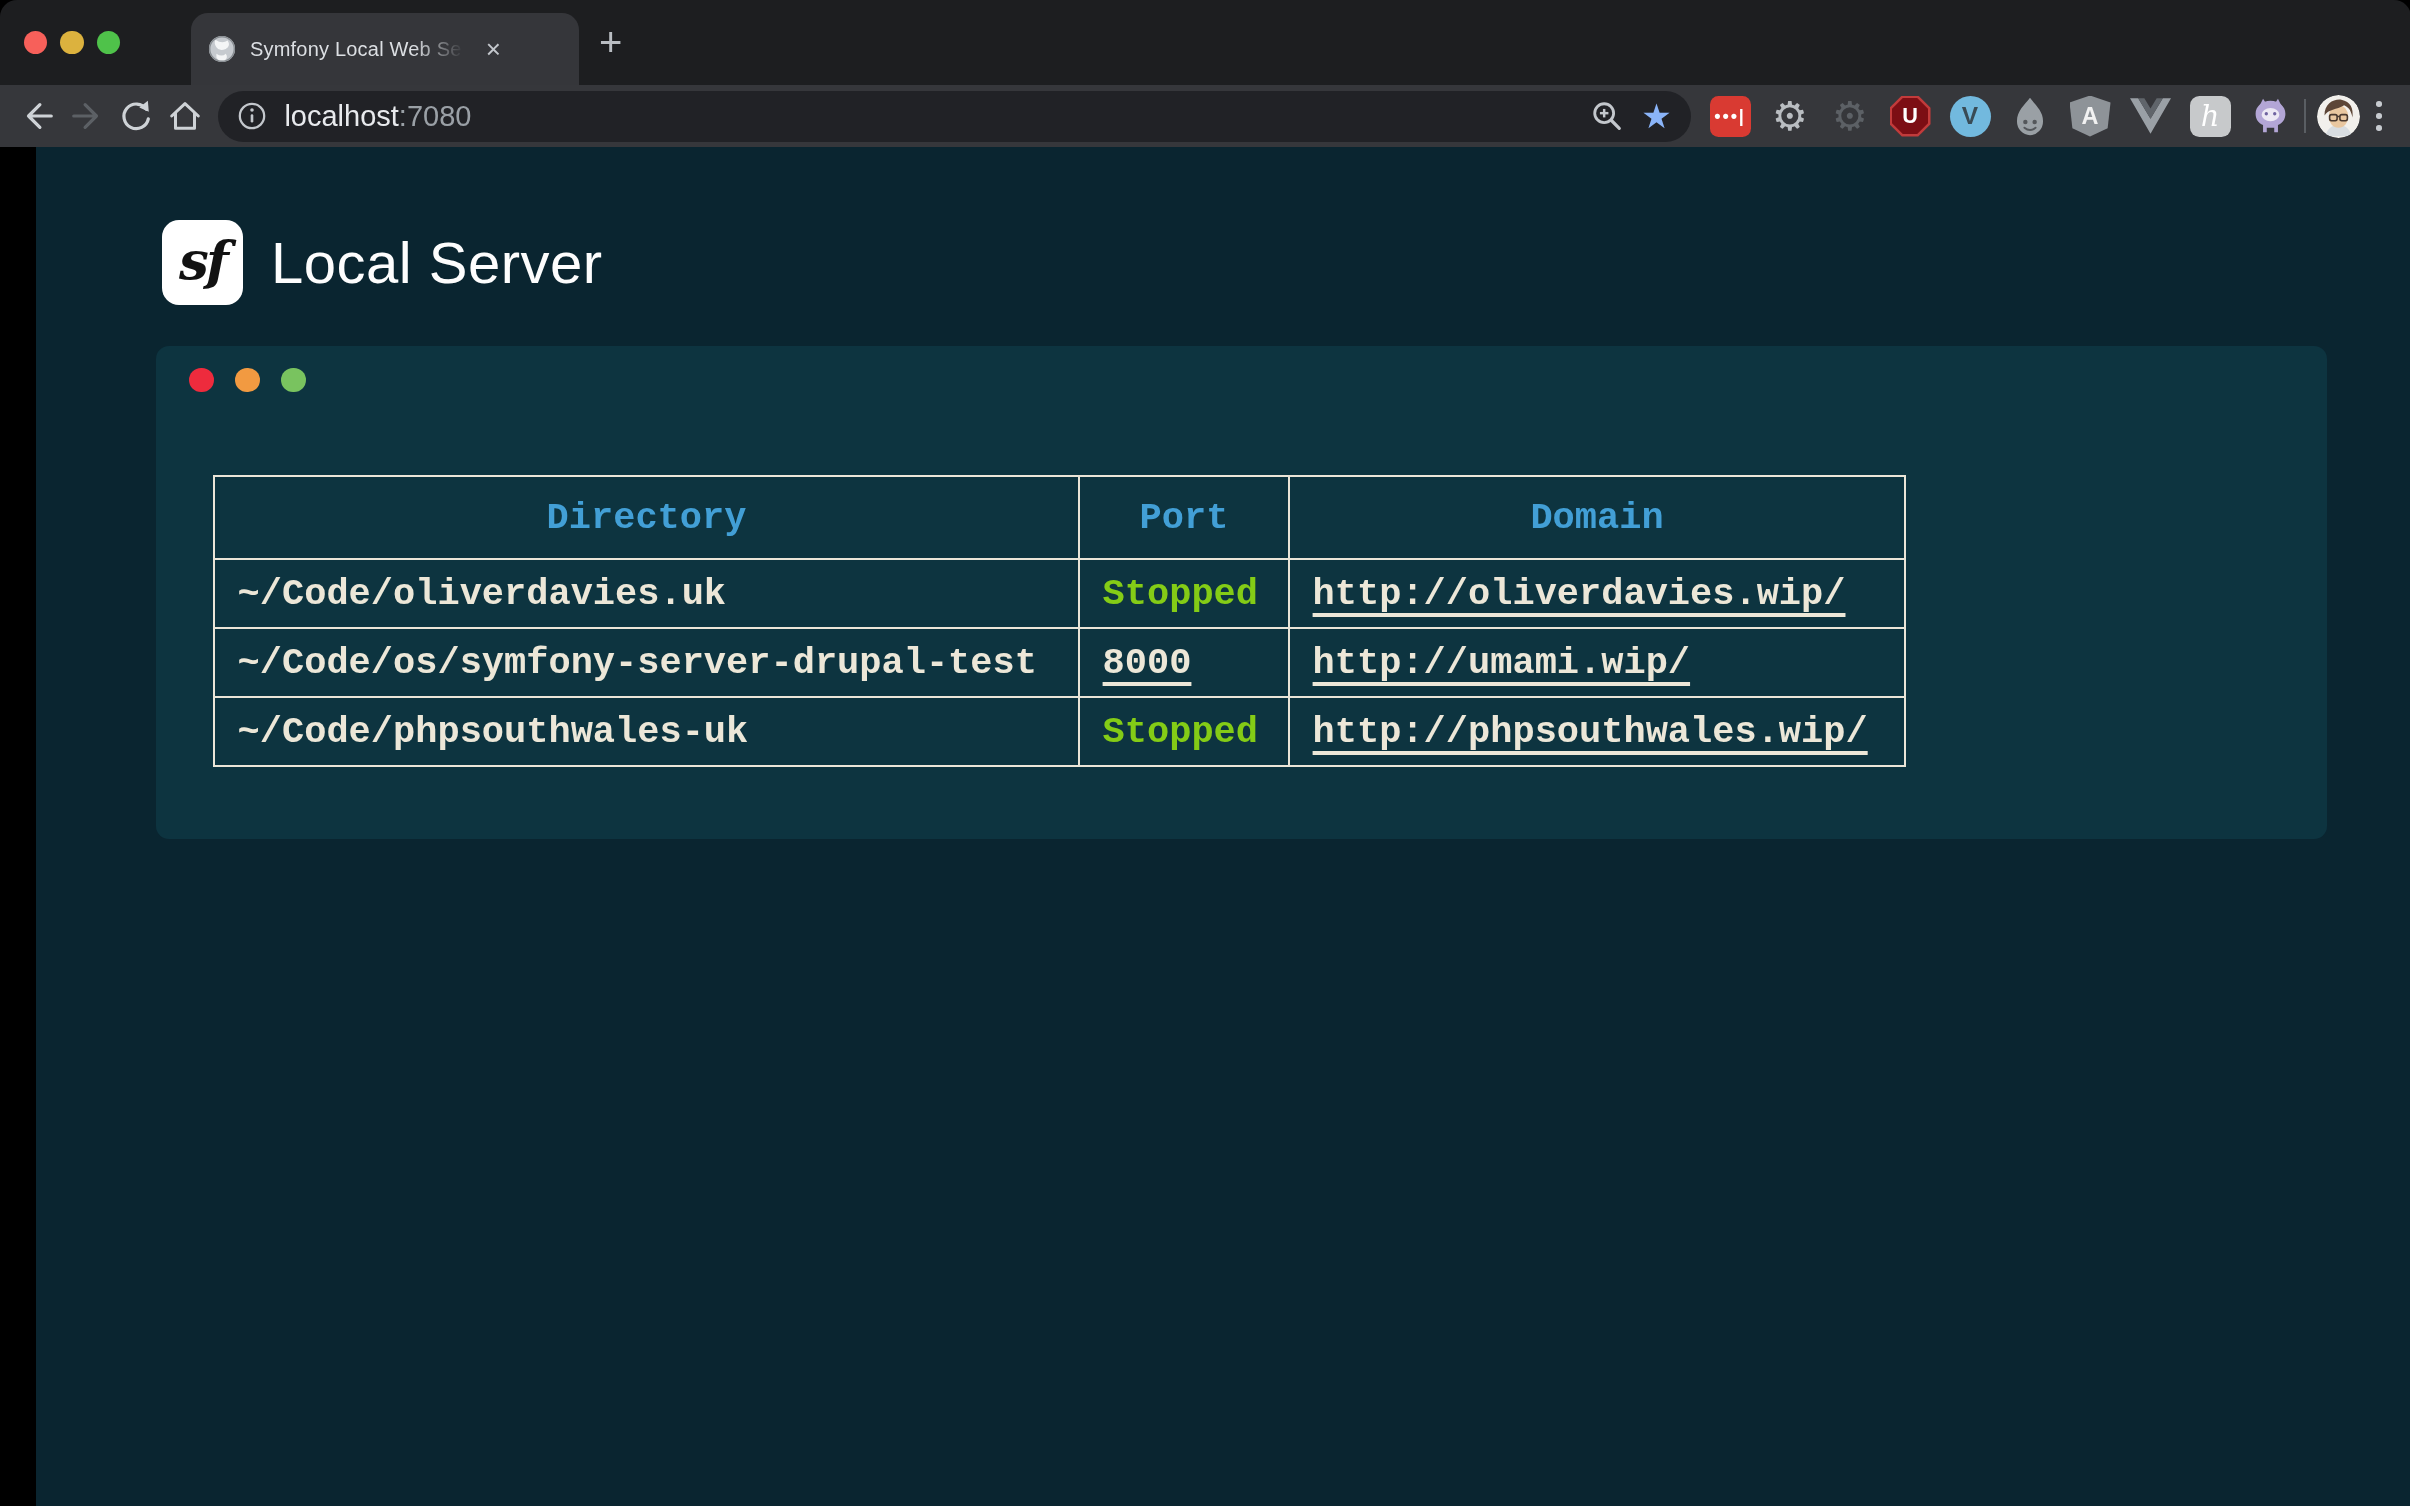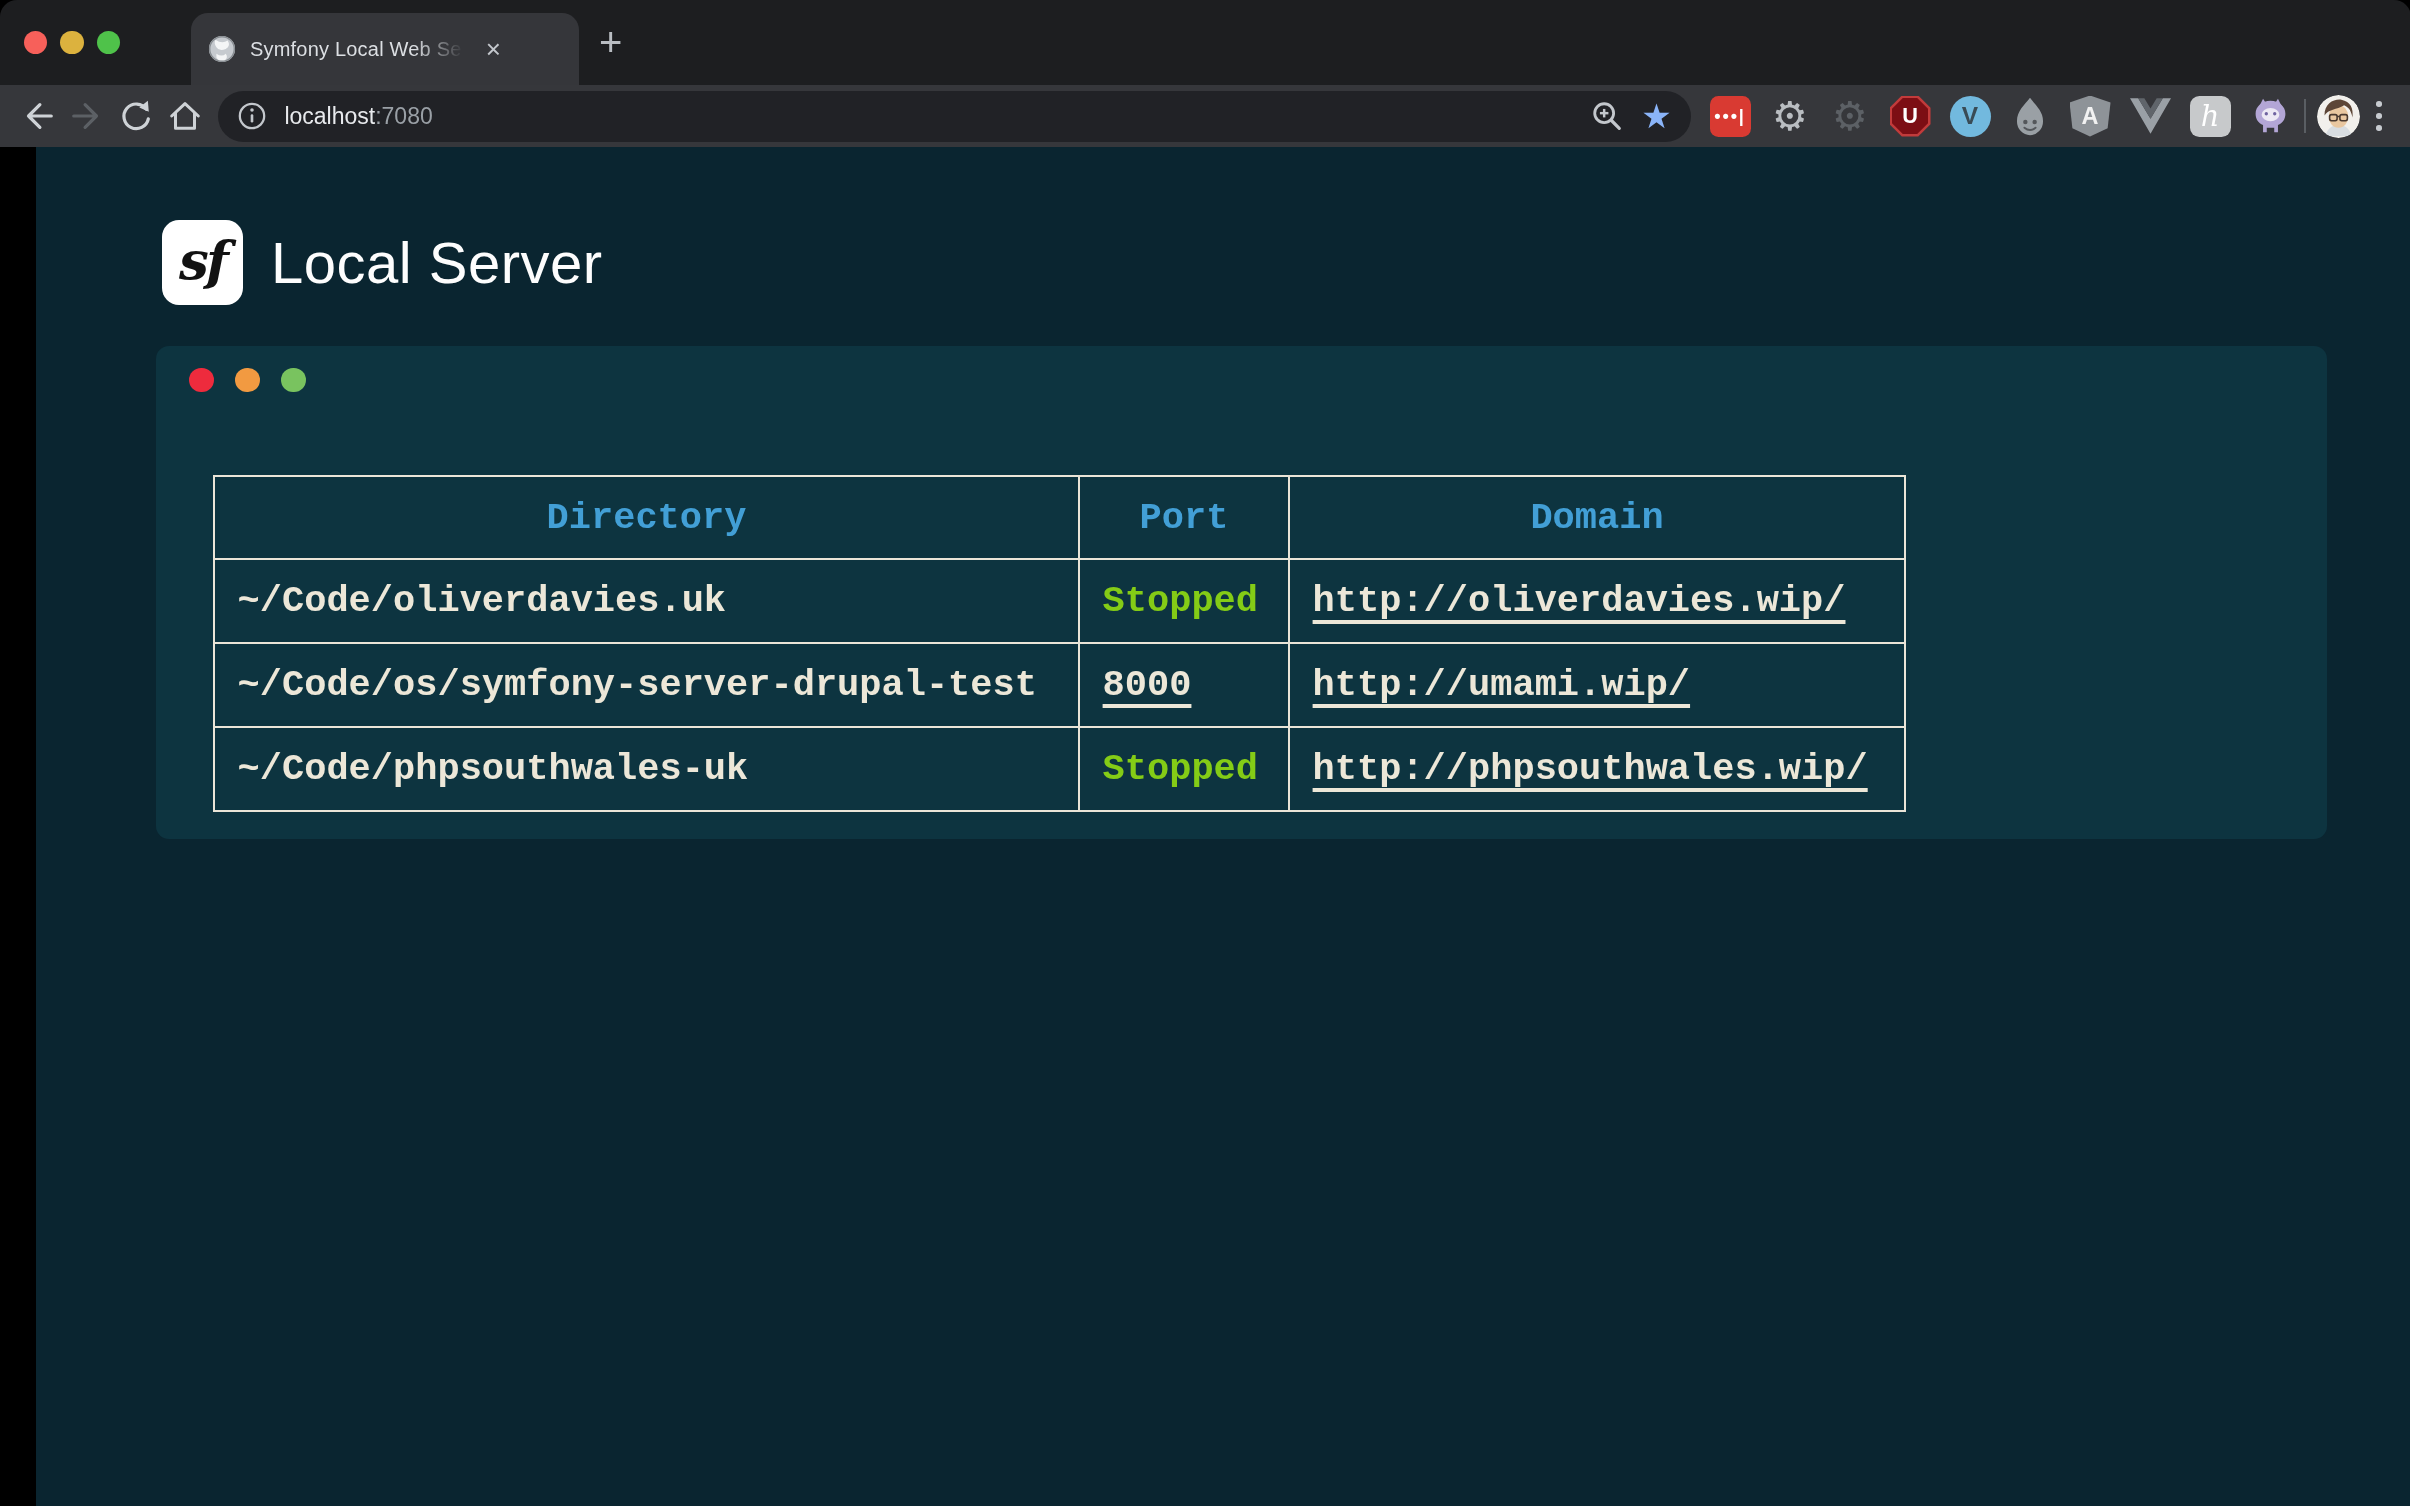--- a/index.html
+++ b/index.html
@@ -22,21 +22,21 @@
   .tab-title{font-size:20px;color:#dcdfe3;letter-spacing:0.2px;}
   .tab-close{font-size:26px;color:#c3c7cc;line-height:1;cursor:default;padding:0 3.8px;}
   .newtab{position:absolute;left:599px;top:0;height:85px;display:flex;align-items:center;
     font-size:40px;color:#b9bdc2;font-weight:300;}
 
   
   .toolbar{height:62px;background:#36373b;display:flex;align-items:center;padding:0 13px;}
   .navbtn{width:49px;height:49px;display:flex;align-items:center;justify-content:center;flex:0 0 auto;}
   .omnibox{flex:1;height:51px;background:#212226;border-radius:25.4px;margin:0 9.4px;
     display:flex;align-items:center;padding:0 19px;gap:17px;min-width:0;}
-  .url{font-size:23px;white-space:nowrap;overflow:hidden;}
+  .url{font-size:29px;white-space:nowrap;overflow:hidden;}
   .url .host{color:#e8eaed;}
   .url .port{color:#9aa0a6;}
   .omni-spacer{flex:1;}
   .star{font-size:34px;color:#8ab4f8;line-height:1;}
   .extensions{display:flex;align-items:center;gap:15px;margin-left:7.5px;}
   .extbox{width:45px;height:45px;display:flex;align-items:center;justify-content:center;flex:0 0 auto;}
   .gear{font-family:"DejaVu Sans",sans-serif;font-size:40px;line-height:1;}
   .gear.lit{color:#b9bdc1;}
   .gear.dim{color:#5c6065;}
   .lastpass{width:41px;height:41px;border-radius:8.5px;background:#d93a32;display:flex;
@@ -71,21 +71,21 @@
     padding-top:21.7px;}
   .dots{display:flex;gap:21.7px;margin-left:33px;}
   .pdot{width:24.5px;height:24.5px;border-radius:50%;}
   .pdot.red{background:#ee2b3d;}
   .pdot.orange{background:#f29a41;}
   .pdot.green{background:#79c35f;}
   table.servers{border-collapse:collapse;margin:83px 0 0 57px;
     font-family:"Liberation Mono","DejaVu Sans Mono",monospace;font-size:37px;font-weight:700;}
   table.servers th,table.servers td{border:2.8px solid #eae5d8;}
   table.servers th{height:83px;color:#429fd6;font-weight:700;text-align:center;padding:0 22.6px;}
-  table.servers td{height:84px;padding:0 22.6px;text-align:left;vertical-align:middle;}
+  table.servers td{height:69px;padding:0 22.6px;text-align:left;vertical-align:middle;}
   .col-dir{width:865px;}
   .col-port{width:210px;}
   .col-domain{width:616px;}
   td.dir{color:#ece7d8;}
   .port-stopped{color:#84cc16;}
   .port-link{color:#ece7d8;text-decoration:underline;text-decoration-thickness:3.8px;text-underline-offset:8.5px;}
   td.domain a{color:#ece7d8;text-decoration:underline;text-decoration-thickness:3.8px;text-underline-offset:8.5px;}
 </style>
 </head>
 <body>

